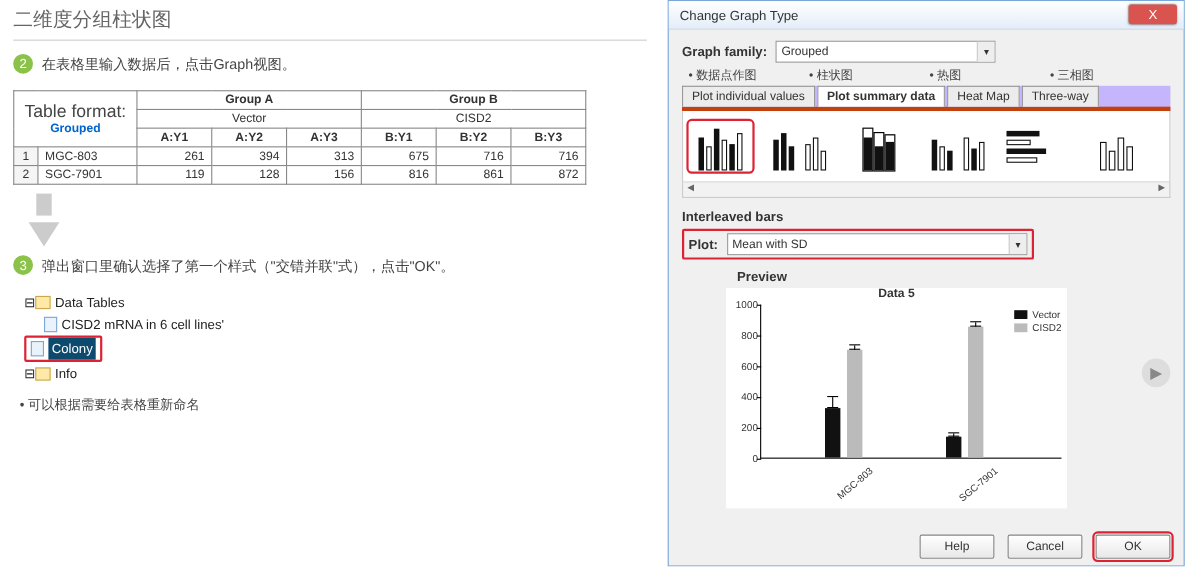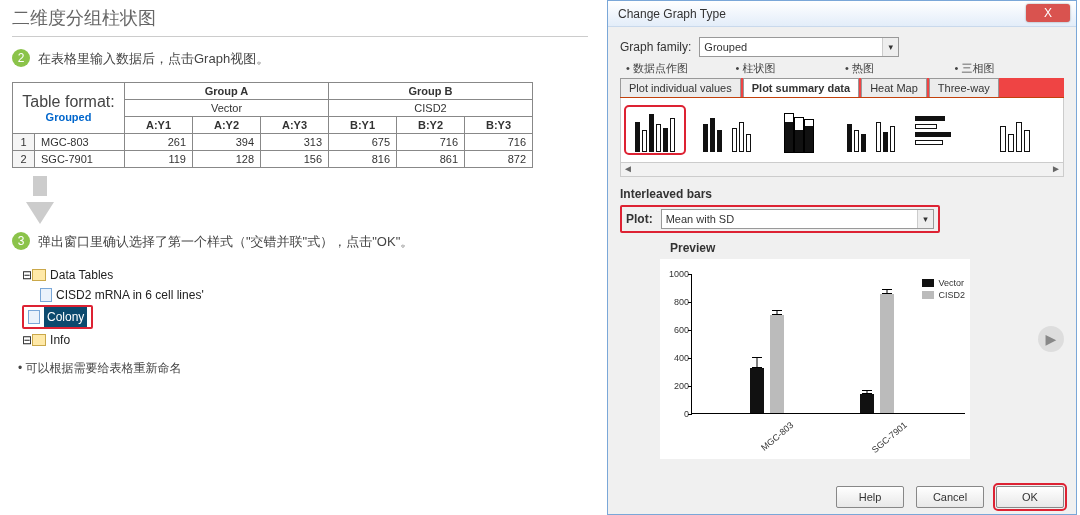--- a/index.html
+++ b/index.html
@@ -25,26 +25,26 @@
   .tree .ticon { display:inline-block; width:14px; height:12px; margin-right:4px; background:#ffe9a8; border:1px solid #caa84a; }
   .tree .dicon { display:inline-block; width:12px; height:14px; margin-right:4px; background:#eaf2fb; border:1px solid #7aa7d8; }
   .tree .sel { background:#0c4a6e; color:#fff; padding:0 3px; }
   .tree .redbox { border:2px solid #d23; border-radius:2px; padding:0 4px; display:inline-block; }
   .note { font-size:12px; color:#444; margin:10px 0 0 6px; }
   
   .dlg-title { background: linear-gradient(#fff,#e3edf9); height:26px; line-height:26px; padding-left:10px; font-size:12px; color:#333; border-bottom:1px solid #c9d9ec; position:relative; }
   .dlg-close { position:absolute; right:6px; top:3px; width:44px; height:18px; background:#d9534f; color:#fff; text-align:center; border-radius:3px; font-size:12px; line-height:18px; box-shadow:0 0 2px rgba(0,0,0,.4);}
   .dlg-body { padding:10px 12px 4px 12px; }
   .gfrow { display:flex; align-items:center; margin-bottom:4px; }
-  .gfrow label { font-weight:normal; font-size:12px; margin-right:8px; }
+  .gfrow label { font-weight:bold; font-size:12px; margin-right:8px; }
   .gfsel { border:1px solid #999; background:#fff; height:20px; width:200px; font-size:11px; padding-left:4px; display:flex; align-items:center; justify-content:space-between; }
   .gfsel .caret { width:16px; height:18px; background:#eee; border-left:1px solid #ccc; text-align:center; line-height:18px; font-size:9px; }
   .cnlabels { display:flex; font-size:11px; color:#444; margin:2px 0 2px 6px; }
   .cnlabels span { flex:1; white-space:nowrap; }
-  .tabs { display:flex; border-bottom:1px solid #c2410c; background:#ef4444; }
+  .tabs { display:flex; border-bottom:4px solid #c2410c; background:#c4b5fd; }
   .tab { padding:3px 8px; font-size:11px; border:1px solid #999; border-bottom:none; margin-right:2px; background:#ececec; white-space:nowrap; }
   .tab.active { background:#fff; font-weight:bold; }
   .thumbs { display:flex; gap:16px; padding:10px 6px; background:#fff; border:1px solid #ccc; border-top:none; overflow:hidden; }
   .thumb { width:56px; height:44px; display:flex; align-items:flex-end; justify-content:center; gap:2px; position:relative; }
   .thumb.sel { outline:2px solid #d23; outline-offset:1px; border-radius:2px; }
   .bar { display:inline-block; background:#111; }
   .baro { display:inline-block; background:#fff; border:1px solid #111; }
   .hscroll { border:1px solid #ccc; border-top:none; height:14px; background:#f2f2f2; position:relative; }
   .hscroll:before { content:"◄"; position:absolute; left:2px; top:0; font-size:10px; color:#666;}
   .hscroll:after  { content:"►"; position:absolute; right:2px; top:0; font-size:10px; color:#666;}
@@ -245,20 +245,21 @@
         <div class="plotsel">
           <span>Mean with SD</span>
           <span class="caret">▾</span>
         </div>
       </div>
     </div>
 
     <div class="preview">
       <div class="ph">Preview</div>
       <div class="chartwrap">
+        <div class="ctitle">Data 5</div>
         <div class="legend">
           <div>
               <span class="sw" style="background:#111"></span>
               <span>Vector</span>
             </div>
           <div>
               <span class="sw" style="background:#bbb"></span>
               <span>CISD2</span>
             </div>
         </div>

